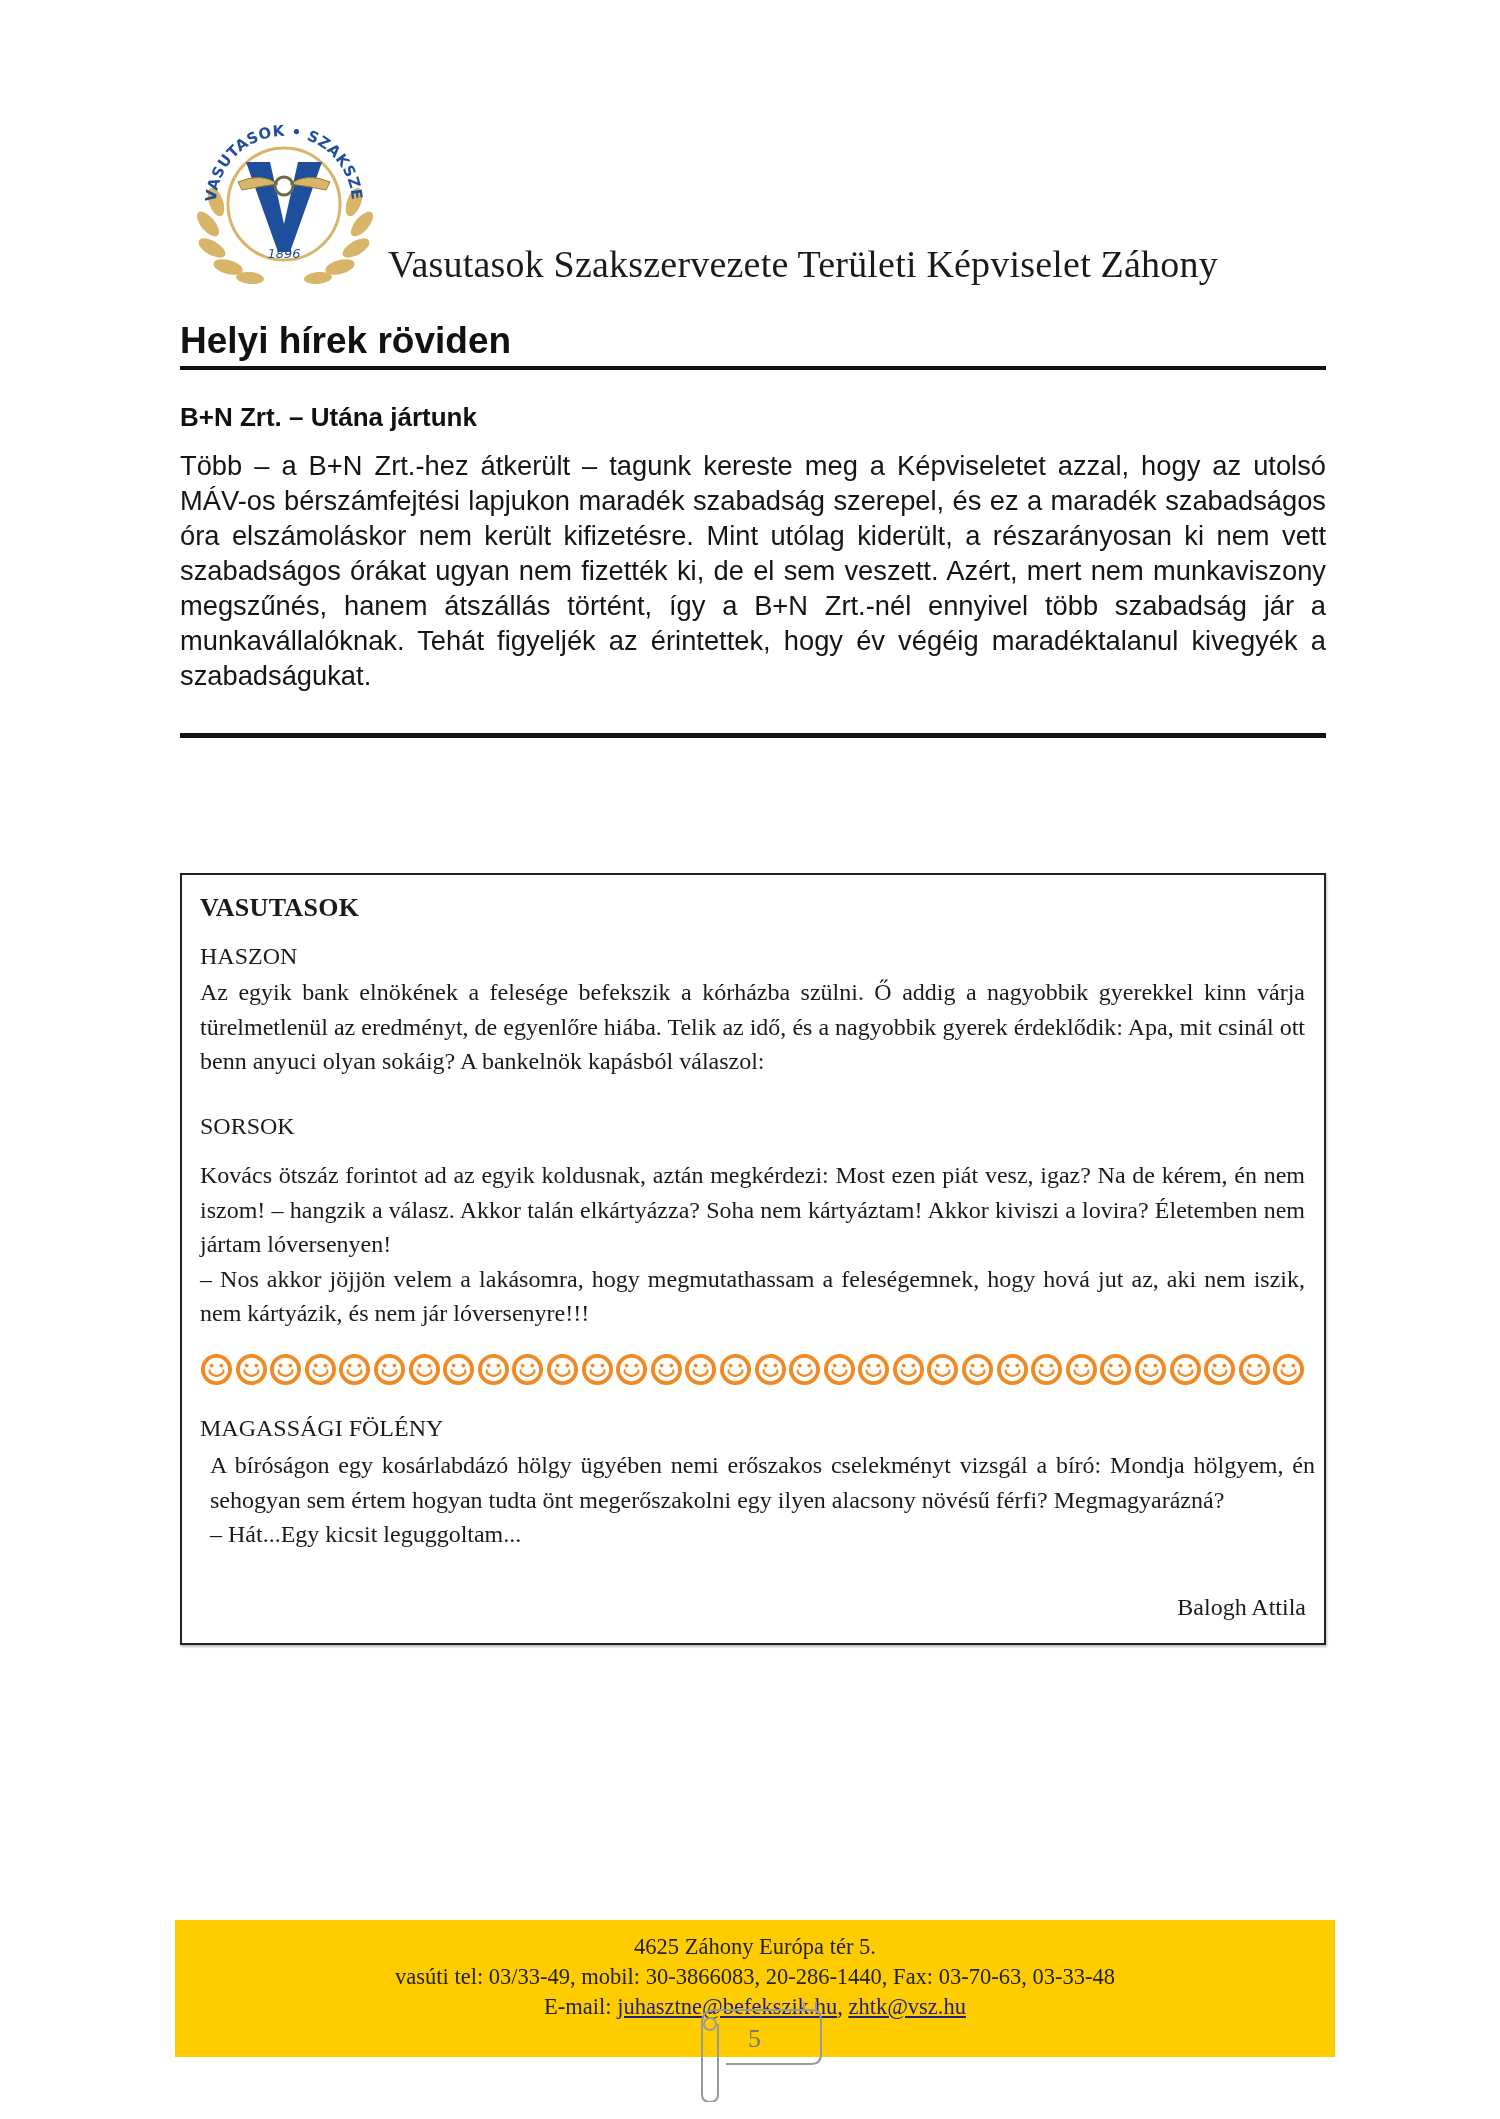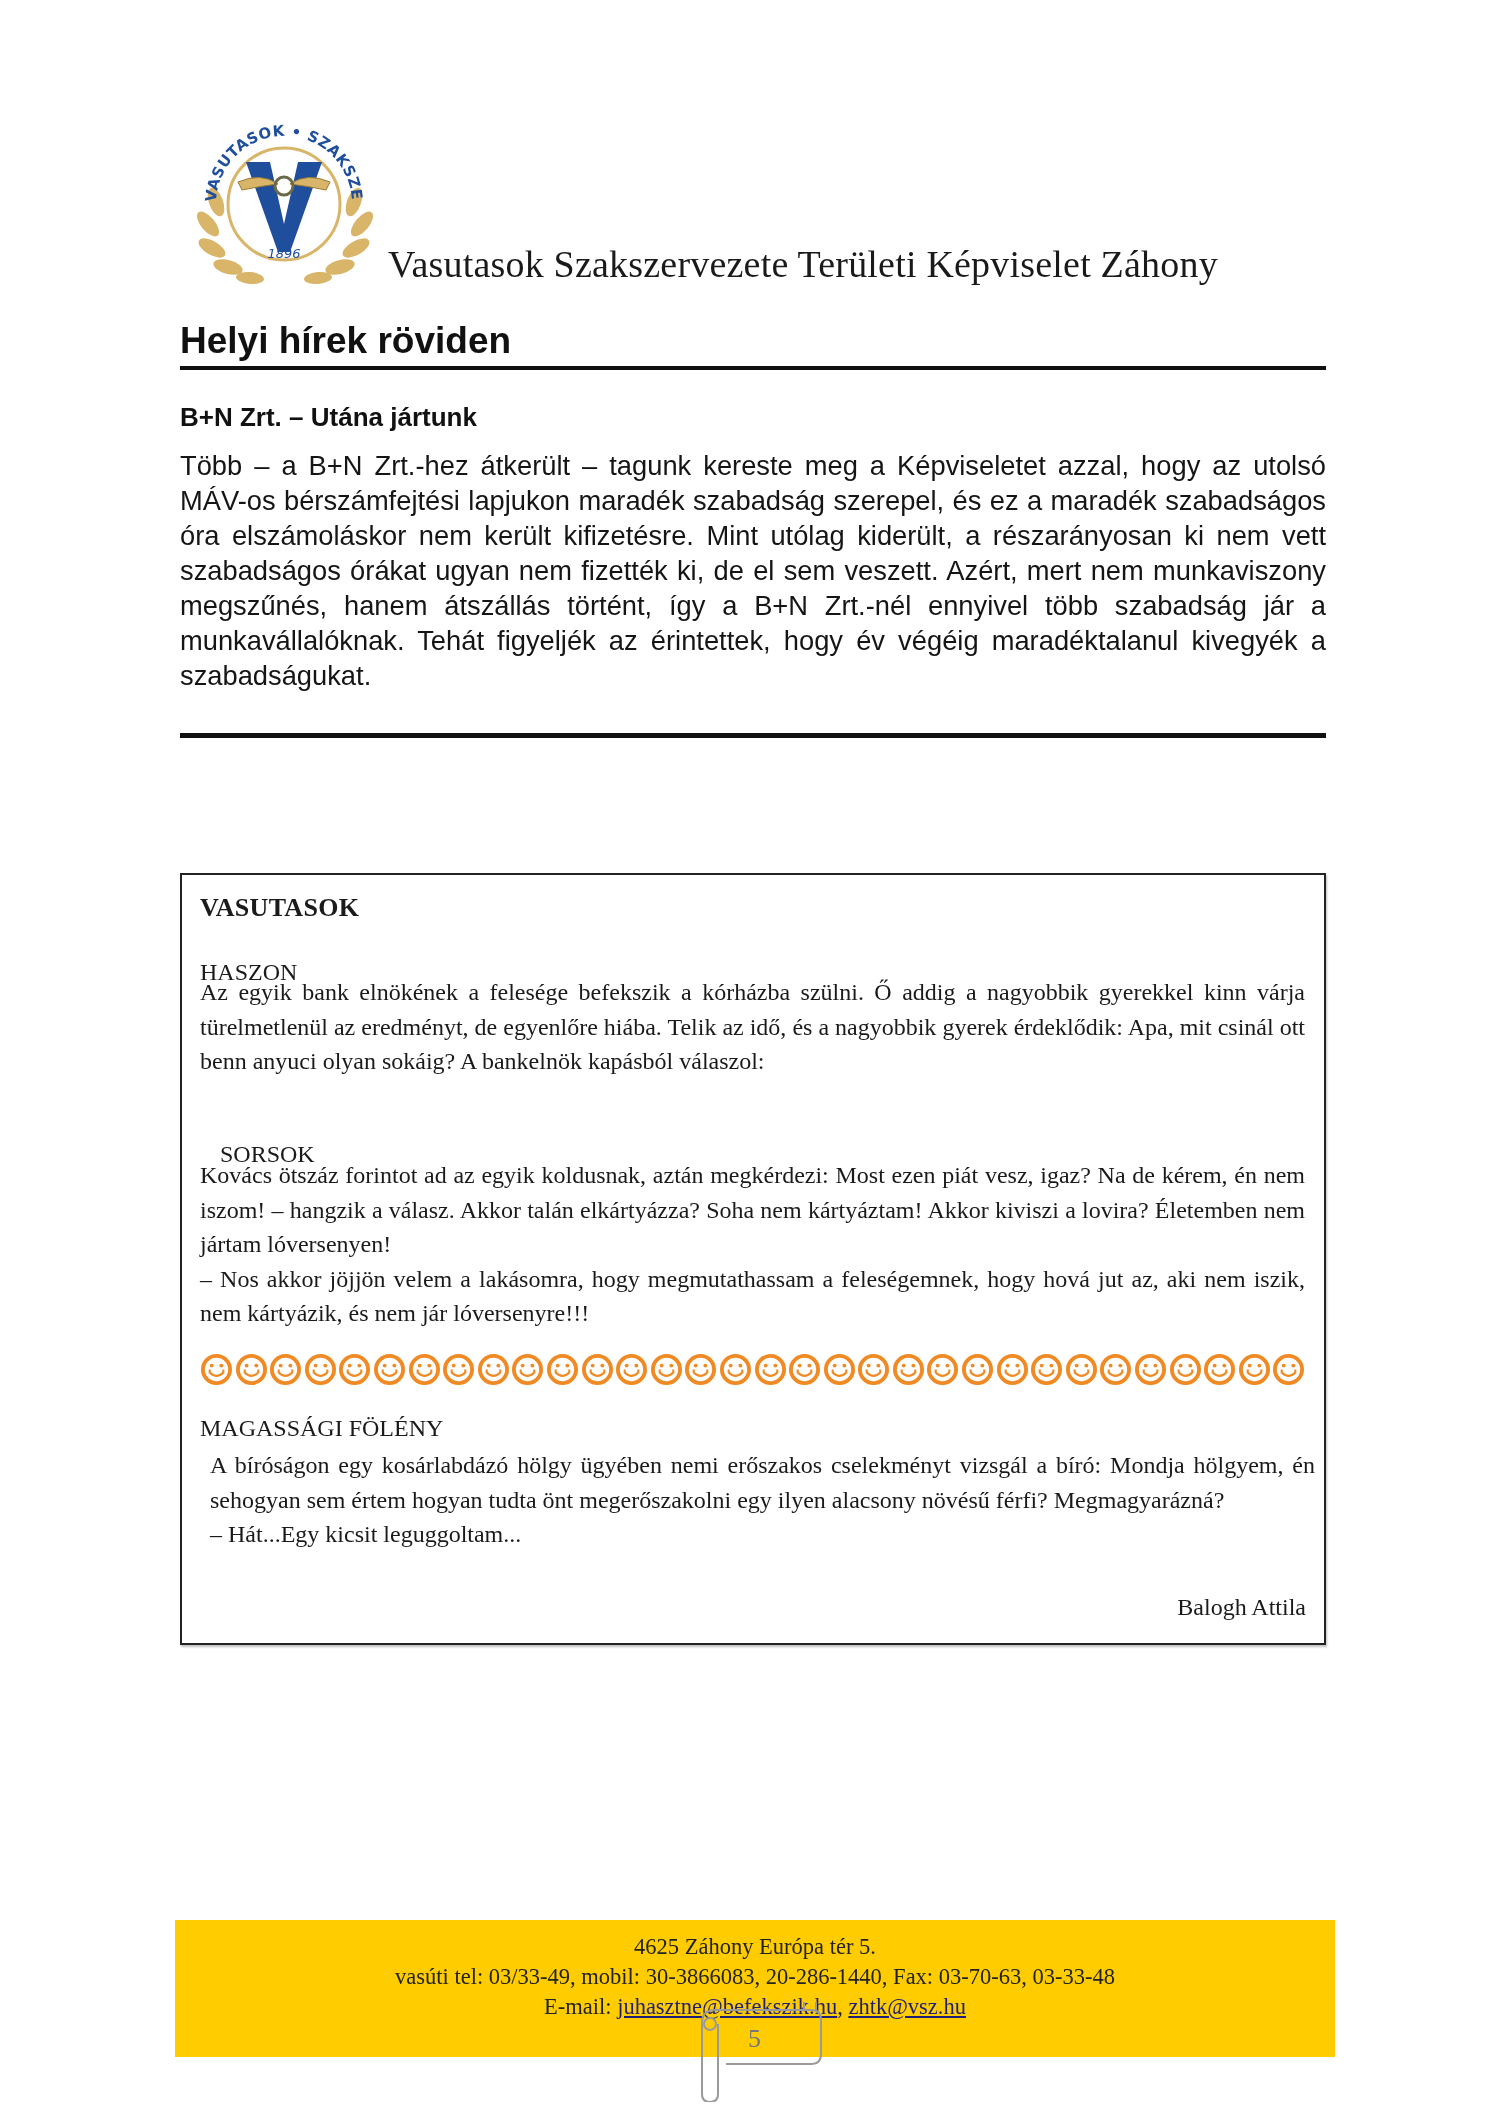--- a/index.html
+++ b/index.html
@@ -15,23 +15,23 @@
   #article-title { left: 180px; top: 402px; font-size: 26px; font-weight: bold; }
   #article-body { left: 180px; top: 448px; width: 1146px; font-size: 27.3px; line-height: 35px; text-align: justify; text-align-last: left; color: #151515; }
   #article-rule { left: 180px; top: 733px; width: 1146px; height: 5px; background: #111; }
 
   #humor-box { left: 180px; top: 873px; width: 1142px; height: 768px; border: 2px solid #222; box-shadow: 1px 2px 2px rgba(0,0,0,0.25); }
   .humor { font-family: "Liberation Serif", serif; color: #1a1a1a; }
   #humor-title { left: 18px; top: 18px; font-size: 26px; font-weight: bold; letter-spacing: 0.3px; }
   .joke-title { font-size: 24px; left: 18px; }
   .joke-body { left: 18px; width: 1105px; font-size: 24px; line-height: 34.5px; text-align: justify; text-align-last: left; }
   .joke-body p { margin: 0; }
-  #joke1-title { top: 68px; margin-top: 16px; }
+  #joke1-title { top: 68px; }
   #joke1-body { top: 100px; }
-  #joke2-title { top: 266px; margin-left: 20px; }
+  #joke2-title { top: 238px; }
   #joke2-body { top: 283px; }
   #smiley-row { left: 18px; top: 478px; height: 34px; display: flex; gap: 1.6px; }
   .smiley { width: 33px; height: 33px; }
   #joke3-title { top: 540px; }
   #joke3-body { top: 573px; margin-left: 10px; }
   #signature { right: 18px; top: 719px; font-size: 24px; }
 
   #footer { left: 175px; top: 1920px; width: 1160px; height: 125px; background: #FFCC00; text-align: center; font-family: "Liberation Serif", serif; font-size: 22.5px; line-height: 30px; color: #222; padding-top: 12px; }
   #footer .line { display: block; }
   #footer a { color: #1f1f7a; text-decoration: underline; }

